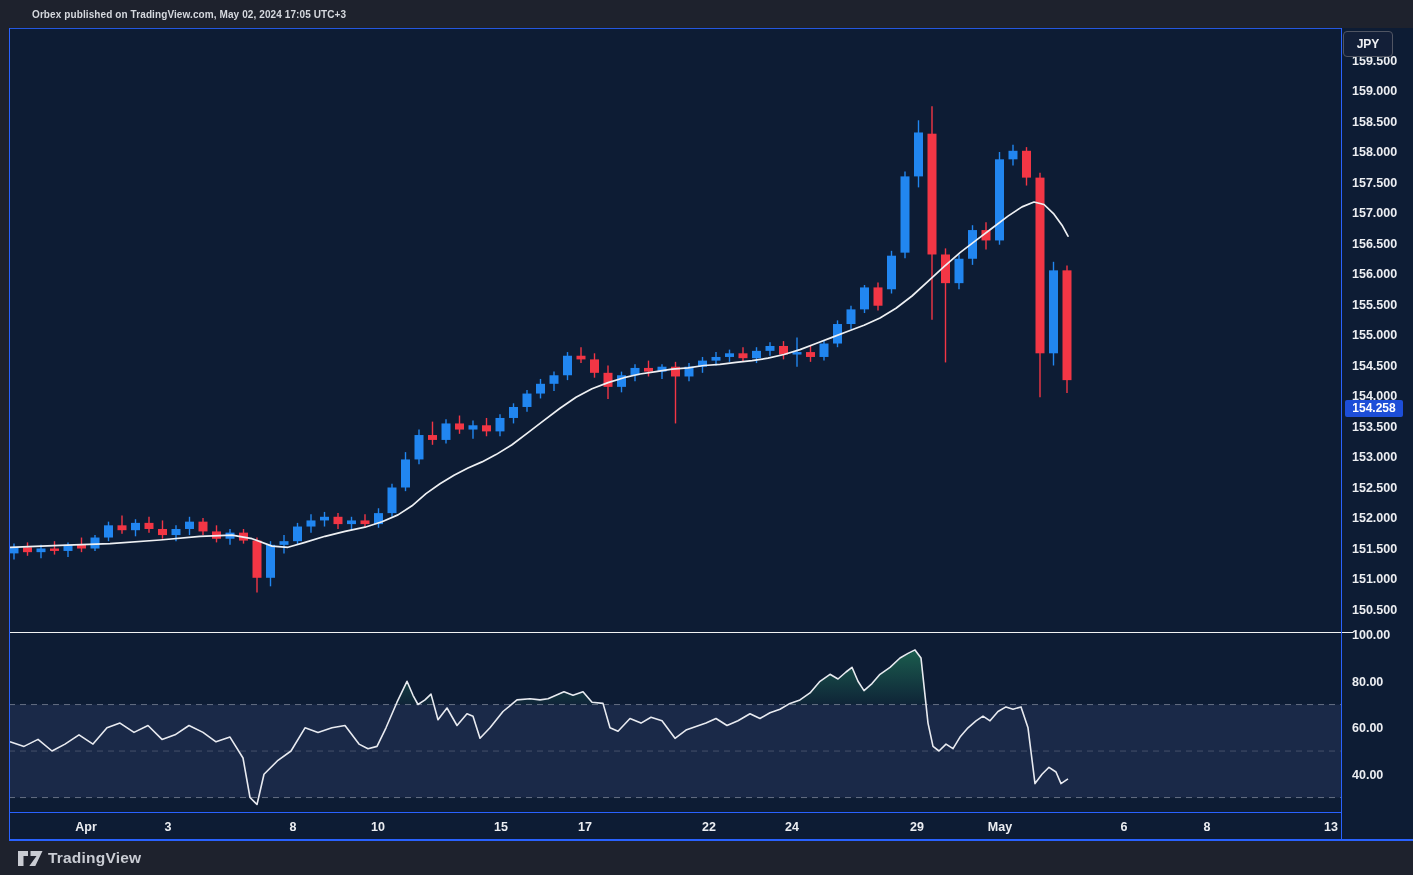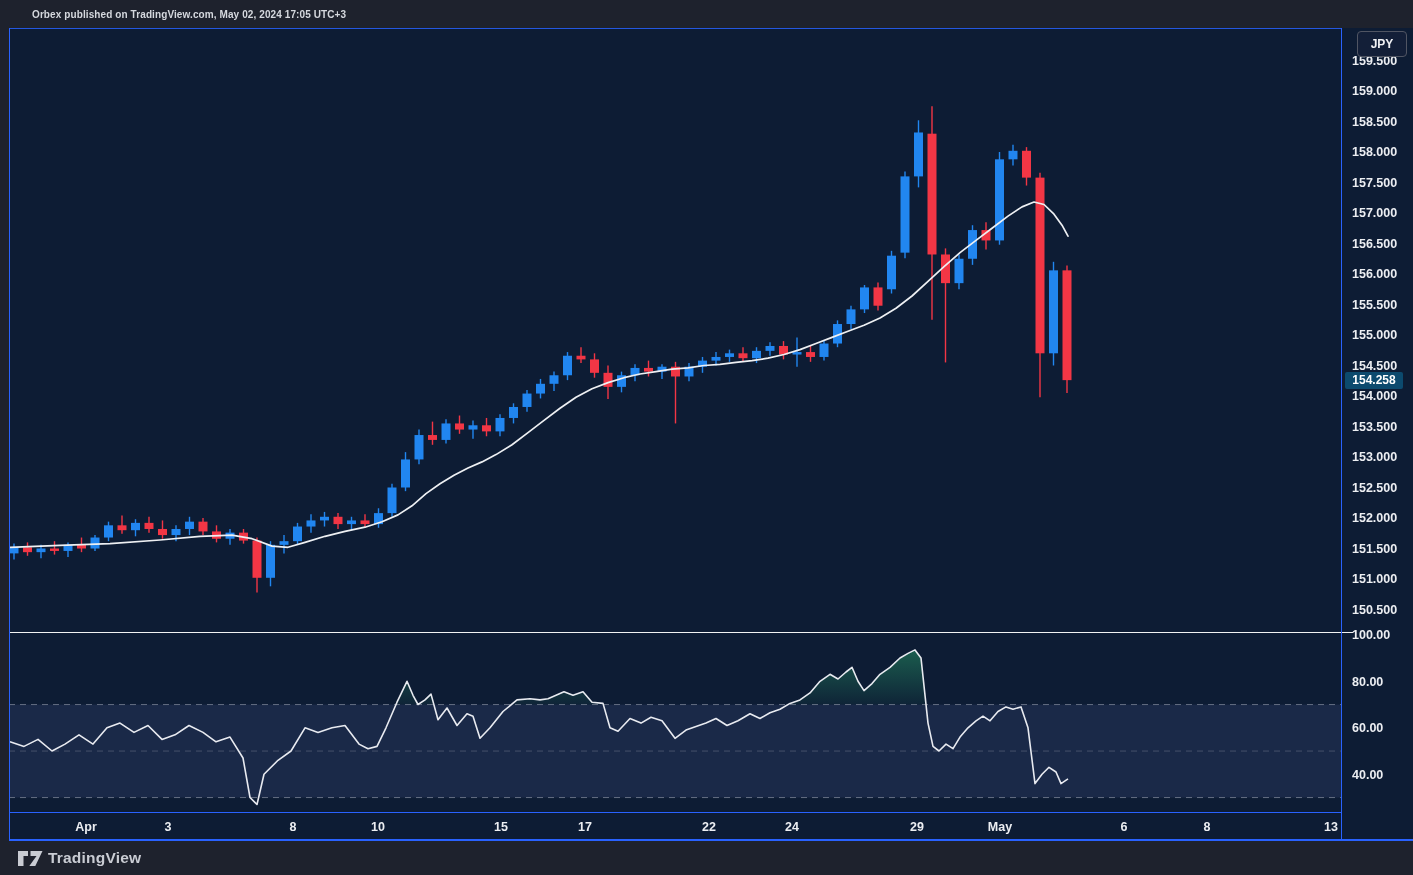--- a/index.html
+++ b/index.html
@@ -21,21 +21,21 @@
   .price-axis-overlay{
     position:absolute;left:1341px;top:28px;width:72px;height:812px;z-index:5;
   }
   .time-axis-overlay{
     position:absolute;left:9px;top:812px;width:1332px;height:28px;z-index:4;
   }
   .main-pane-overlay{position:absolute;left:9px;top:28px;width:1332px;height:604px;z-index:3;}
   .osc-pane-overlay{position:absolute;left:9px;top:633px;width:1332px;height:179px;z-index:3;}
   .pane-separator-overlay{position:absolute;left:9px;top:629px;width:1332px;height:7px;z-index:4;cursor:row-resize;}
   .currency-button{
-    position:absolute;left:16px;top:3px;width:50px;height:26px;box-sizing:border-box;
+    position:absolute;left:2px;top:3px;width:50px;height:26px;box-sizing:border-box;
     background:#131f38;border:1px solid #505563;border-radius:4px;
     color:#f0f1f4;font-size:12px;font-weight:700;line-height:24px;text-align:center;
     cursor:pointer;
   }
   .last-price-badge{
     position:absolute;left:4px;top:344px;width:58px;height:17px;
     border-radius:2px;color:#ffffff;font-size:12px;font-weight:700;
     line-height:17px;text-align:center;
   }
   .footer-bar{
@@ -282,21 +282,21 @@
     </g>
   </svg>
 
 <div class="main-pane-overlay"></div>
 <div class="pane-separator-overlay"></div>
 <div class="osc-pane-overlay"></div>
 <div class="time-axis-overlay"></div>
 
 <div class="price-axis-overlay">
   <div class="currency-button">JPY</div>
-  <div class="last-price-badge" style="background: #0c4a6e;">154.258</div>
+  <div class="last-price-badge" style="background: #1d4ed8; margin-top: 28px;">154.258</div>
 </div>
 
 <div class="footer-bar">
   <svg class="tv-logo" width="27" height="19" viewBox="0 0 27 19" xmlns="http://www.w3.org/2000/svg">
     <path fill="#c9ccd3" d="M1 2 h10 v5 h-4.5 v10 h-5.5 z"></path>
     <path fill="#c9ccd3" d="M13.5 2 h12 l-7.2 15 h-6 l7.2 -10 h-6 z"></path>
   </svg>
   <span class="brand-label">TradingView</span>
 </div>
 

